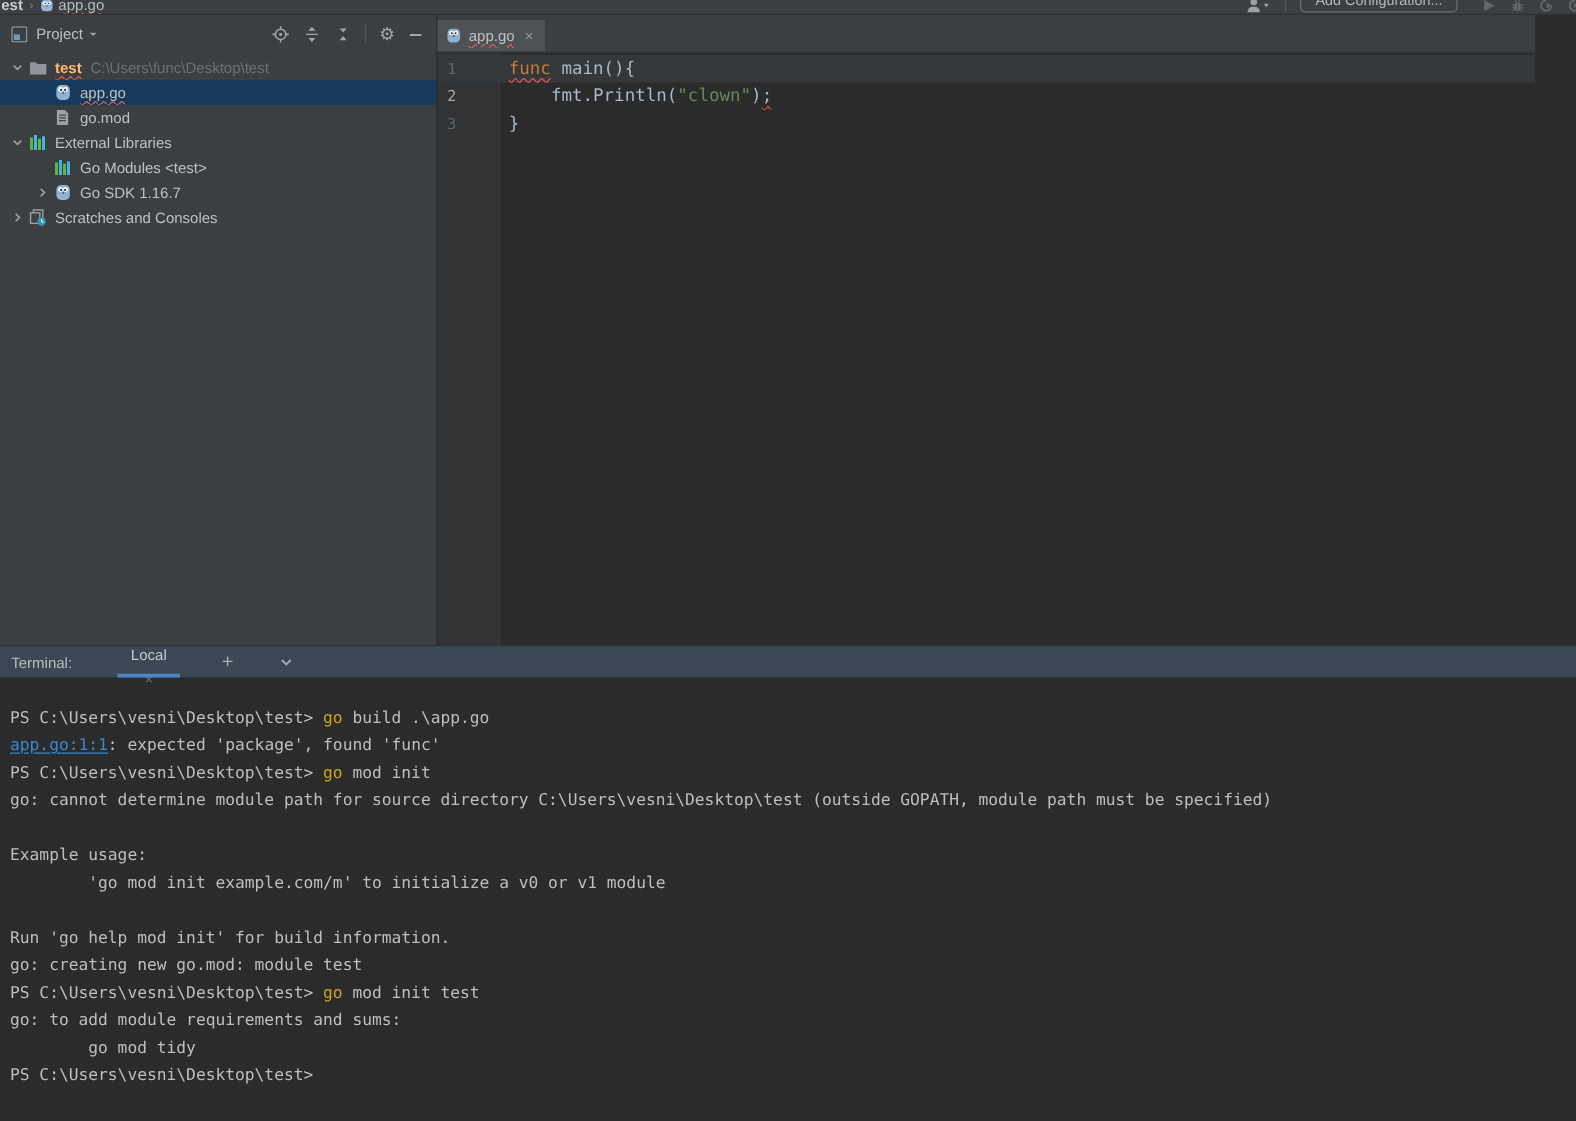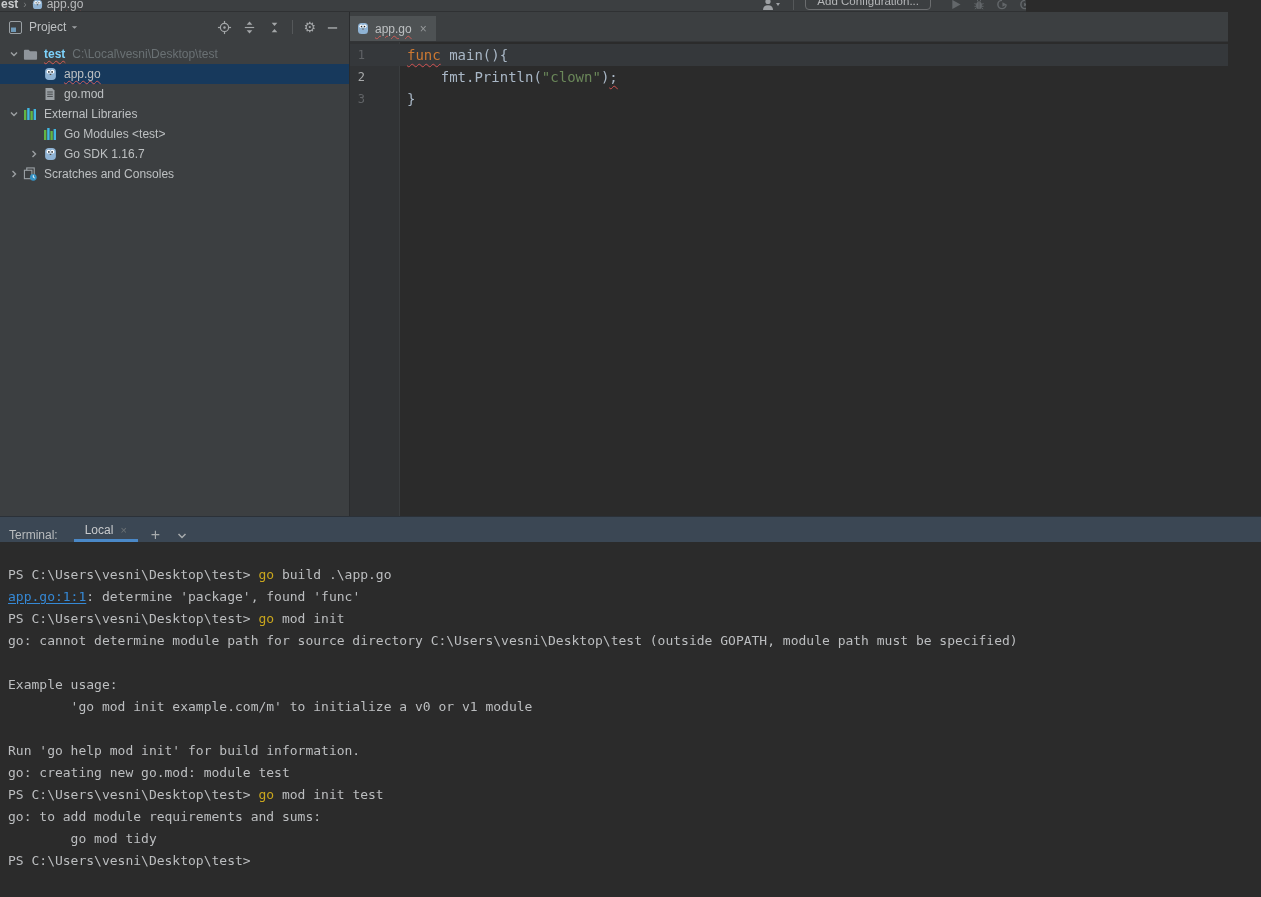--- a/index.html
+++ b/index.html
@@ -5,21 +5,21 @@
   * { margin:0; padding:0; box-sizing:border-box; }
   html,body { width:1261px; height:897px; }
   body {
     position:relative; overflow:hidden;
     background:#2b2b2b;
     font-family:"Liberation Sans", sans-serif;
     -webkit-font-smoothing:antialiased;
   }
 
   
-  .nav-strip { position:absolute; top:0; left:0; width:1026px; height:12px;
+  .nav-strip { position:absolute; top:0; left:0; width:1261px; height:12px;
     background:#3c3f41; overflow:hidden; border-bottom:1px solid #2f3133; }
   .nav-inner { position:absolute; bottom:1px; left:0; right:0;
     display:flex; align-items:flex-end; font-size:12px; color:#b7b9bb; padding-left:1px; }
   .crumb { line-height:11px; }
   .crumb.bold { font-weight:bold; color:#c9cbcd; }
   .crumb-sep { color:#7c7f81; line-height:11px; margin:0 5px; font-size:10px; }
   .nav-right { margin-left:auto; display:flex; align-items:flex-end; gap:11px; padding-right:2px; }
   .add-config-btn { height:17px; border:1px solid #6b6d6f; border-radius:4px;
     background:transparent; color:#b4b6b8; font-size:11.5px; line-height:13px;
     padding:1px 11px 2px; font-family:"Liberation Sans",sans-serif; margin-right:8px; }
@@ -37,21 +37,21 @@
   .vsep { width:1px; height:14px; background:#55585a; }
   .gear-glyph { font-size:14px; color:#a3a6a8; line-height:14px; }
 
   .tree { padding-top:2px; }
   .tree-row { height:20px; display:flex; align-items:center; white-space:nowrap; }
   .tree-row.sel { background:#17395c; }
   .tw { width:16px; flex:none; display:flex; align-items:center; justify-content:center; }
   .ti { width:16px; flex:none; display:flex; align-items:center; justify-content:center; margin-right:6px; }
   .pad0 { padding-left:6px; } .pad1 { padding-left:26px; }
   .tlabel { color:#bdc0c2; }
-  .tlabel.bold { font-weight:bold; color:#7dd3fc; }
+  .tlabel.bold { font-weight:bold; color:#fdba74; }
   .tpath { color:#6a7174; margin-left:7px; }
   .err-wavy { text-decoration-line:underline; text-decoration-style:wavy;
     text-decoration-color:#cf5b56; text-decoration-thickness:1px; text-underline-offset:2px; }
 
   
   .editor { flex:1; min-width:0; display:flex; flex-direction:column; background:#2b2b2b; }
   .tab-bar { height:30px; background:#3c3f41; display:flex; align-items:flex-end;
     border-bottom:1px solid #333537; }
   .tab { height:25px; background:#4e5254; display:flex; align-items:center;
     gap:6px; padding:0 9px 0 7px; font-size:12px; color:#bdc0c2; }
@@ -69,24 +69,24 @@
   .ctext { padding-left:7px; color:#a9b7c6; }
   .kw { color:#cc7832; }
   .str { color:#6a8759; }
   .code-wavy { text-decoration-line:underline; text-decoration-style:wavy;
     text-decoration-color:#d25252; text-decoration-thickness:1px; text-underline-offset:3px; }
 
   
   .terminal { position:absolute; top:516px; left:0; width:1261px; height:381px;
     display:flex; flex-direction:column; }
   .terminal-header { height:26px; flex:none; background:#3b4754; border-top:1px solid #2b3138;
-    display:flex; align-items:flex-end; font-size:12px; color:#b9bcbe; padding-left:9px; }
+    display:flex; align-items:center; font-size:12px; color:#b9bcbe; padding-left:9px;gap:20px; }
   .term-label { margin-right:16px; }
   .term-tab { position:relative; height:100%; display:flex; align-items:center;
-    gap:7px; padding:0 11px; color:#c8cacc; }
+    gap:7px; padding:0 11px; color:#c8cacc;flex-direction:column; }
   .term-tab-underline { position:absolute; left:0; right:0; bottom:0; height:3px; background:#4a88c7; }
   .term-tab-close { color:#6d7376; font-size:11px; }
   .term-plus { margin-left:13px; font-size:16px; line-height:14px; color:#a7abad; }
   .term-caret { margin-left:16px; display:flex; align-items:center; }
 
   .terminal-body { flex:1; background:#2b2b2b; padding:22px 0 0 8px;
     font-family:"DejaVu Sans Mono",monospace; font-size:13px; color:#bcbec0; overflow:hidden; }
   .tline { height:22px; line-height:22px; white-space:pre; }
   .t-cmd { color:#c9a61d; }
   .t-link { color:#3589d6; text-decoration:underline; text-underline-offset:2px; }
@@ -211,21 +211,21 @@
             <svg width="10" height="10" viewBox="0 0 10 10">
               <polyline points="2,3.5 5,6.5 8,3.5" fill="none" stroke="#9da0a3" stroke-width="1.4"></polyline>
             </svg>
           </span>
         <span class="ti">
             <svg width="15" height="13" viewBox="0 0 16 13">
               <path d="M1 2.5 Q1 1.5 2 1.5 L6 1.5 L7.5 3 L14 3 Q15 3 15 4 L15 11 Q15 12 14 12 L2 12 Q1 12 1 11 Z" fill="#8f959b"></path>
             </svg>
           </span>
         <span class="tlabel bold err-wavy">test</span>
-        <span class="tpath">C:\Local\vesni\Desktop\test</span>
+        <span class="tpath">C:\Users\func\Desktop\test</span>
       </div>
       <div class="tree-row pad1 sel">
         <span class="tw"></span>
         <span class="ti">
             <svg width="13" height="14" viewBox="0 0 12 13">
               <rect x="1" y="1" width="10" height="11" rx="3.5" fill="#8fb3d4"></rect>
               <circle cx="4.2" cy="4.3" r="1.8" fill="#fff"></circle>
               <circle cx="7.8" cy="4.3" r="1.8" fill="#fff"></circle>
               <circle cx="4.5" cy="4.6" r="0.8" fill="#23292e"></circle>
               <circle cx="7.5" cy="4.6" r="0.8" fill="#23292e"></circle>
@@ -359,21 +359,21 @@
     <span class="term-plus">+</span>
     <span class="term-caret">
       <svg width="12" height="12" viewBox="0 0 12 12">
           <polyline points="2.5,4 6,7.5 9.5,4" fill="none" stroke="#a7abad" stroke-width="1.5"></polyline>
         </svg>
     </span>
   </div>
 
   <div class="terminal-body">
     <div class="tline"><span>PS C:\Users\vesni\Desktop\test&gt; </span><span class="t-cmd">go</span><span> build .\app.go</span></div>
-    <div class="tline"><span class="t-link">app.go:1:1</span><span>: determine 'package', found 'func'</span></div>
+    <div class="tline"><span class="t-link">app.go:1:1</span><span>: expected 'package', found 'func'</span></div>
     <div class="tline"><span>PS C:\Users\vesni\Desktop\test&gt; </span><span class="t-cmd">go</span><span> mod init</span></div>
     <div class="tline">go: cannot determine module path for source directory C:\Users\vesni\Desktop\test (outside GOPATH, module path must be specified)</div>
     <div class="tline"></div>
     <div class="tline">Example usage:</div>
     <div class="tline">        'go mod init example.com/m' to initialize a v0 or v1 module</div>
     <div class="tline"></div>
     <div class="tline">Run 'go help mod init' for build information.</div>
     <div class="tline">go: creating new go.mod: module test</div>
     <div class="tline"><span>PS C:\Users\vesni\Desktop\test&gt; </span><span class="t-cmd">go</span><span> mod init test</span></div>
     <div class="tline">go: to add module requirements and sums:</div>

